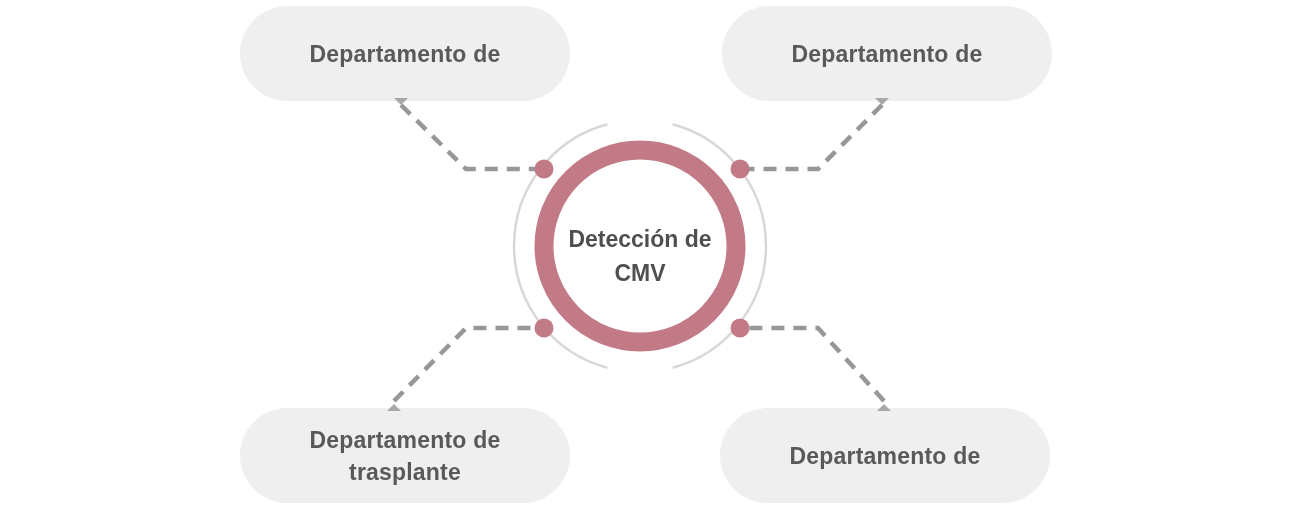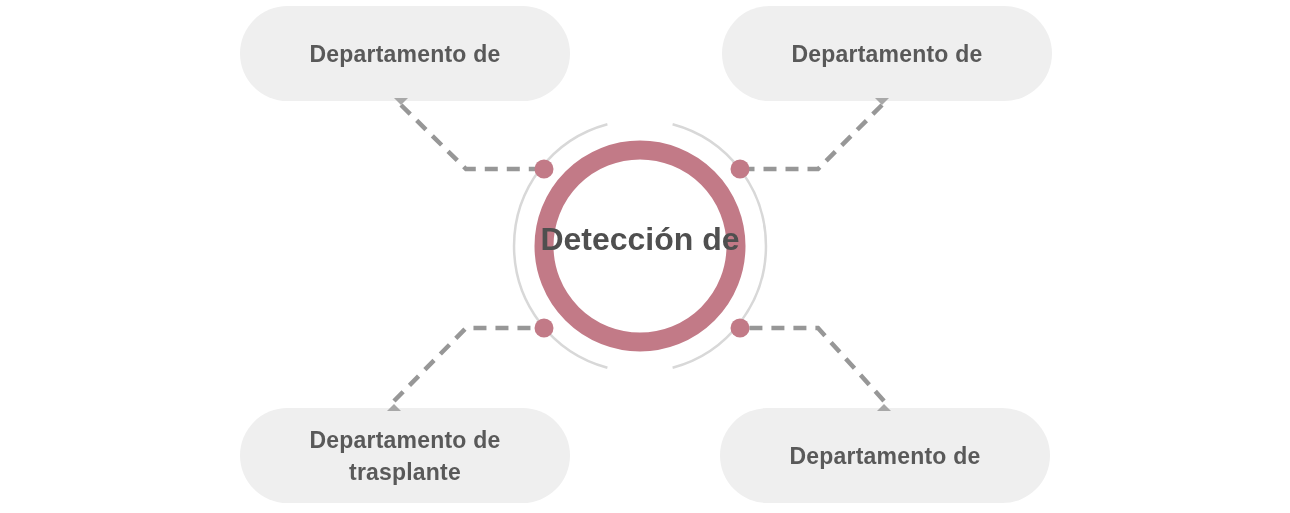--- a/index.html
+++ b/index.html
@@ -48,21 +48,21 @@
     stroke:var(--dash);stroke-width:4.5;fill:none;
     stroke-dasharray:13 9;stroke-linecap:butt;
   }
   .dot{fill:var(--accent);stroke:none;}
   .arrowhead{fill:var(--arrow);stroke:none;}
   .center-label{
     position:absolute;
     left:510px;top:222px;width:260px;
     text-align:center;
     color:var(--centerText);
-    font-size:32px;font-weight:700;
+    font-size:23px;font-weight:700;
     line-height:34px;
     z-index:3;
   }
 </style>
 </head>
 <body>
 
 <div class="canvas">
 
   <div class="pill pill-top-left">
@@ -100,15 +100,16 @@
     <circle class="dot" cx="740" cy="328" r="9.5"></circle>
 
     <polygon class="arrowhead" points="394,98 408,98 401,105"></polygon>
     <polygon class="arrowhead" points="875,98 889,98 882,105"></polygon>
     <polygon class="arrowhead" points="387,411 401,411 394,404"></polygon>
     <polygon class="arrowhead" points="877,411 891,411 884,404"></polygon>
   </svg>
 
   <div class="center-label">
     <div>Detección de</div>
+    <div>CMV</div>
   </div>
 
 </div>
 
 </body></html>

